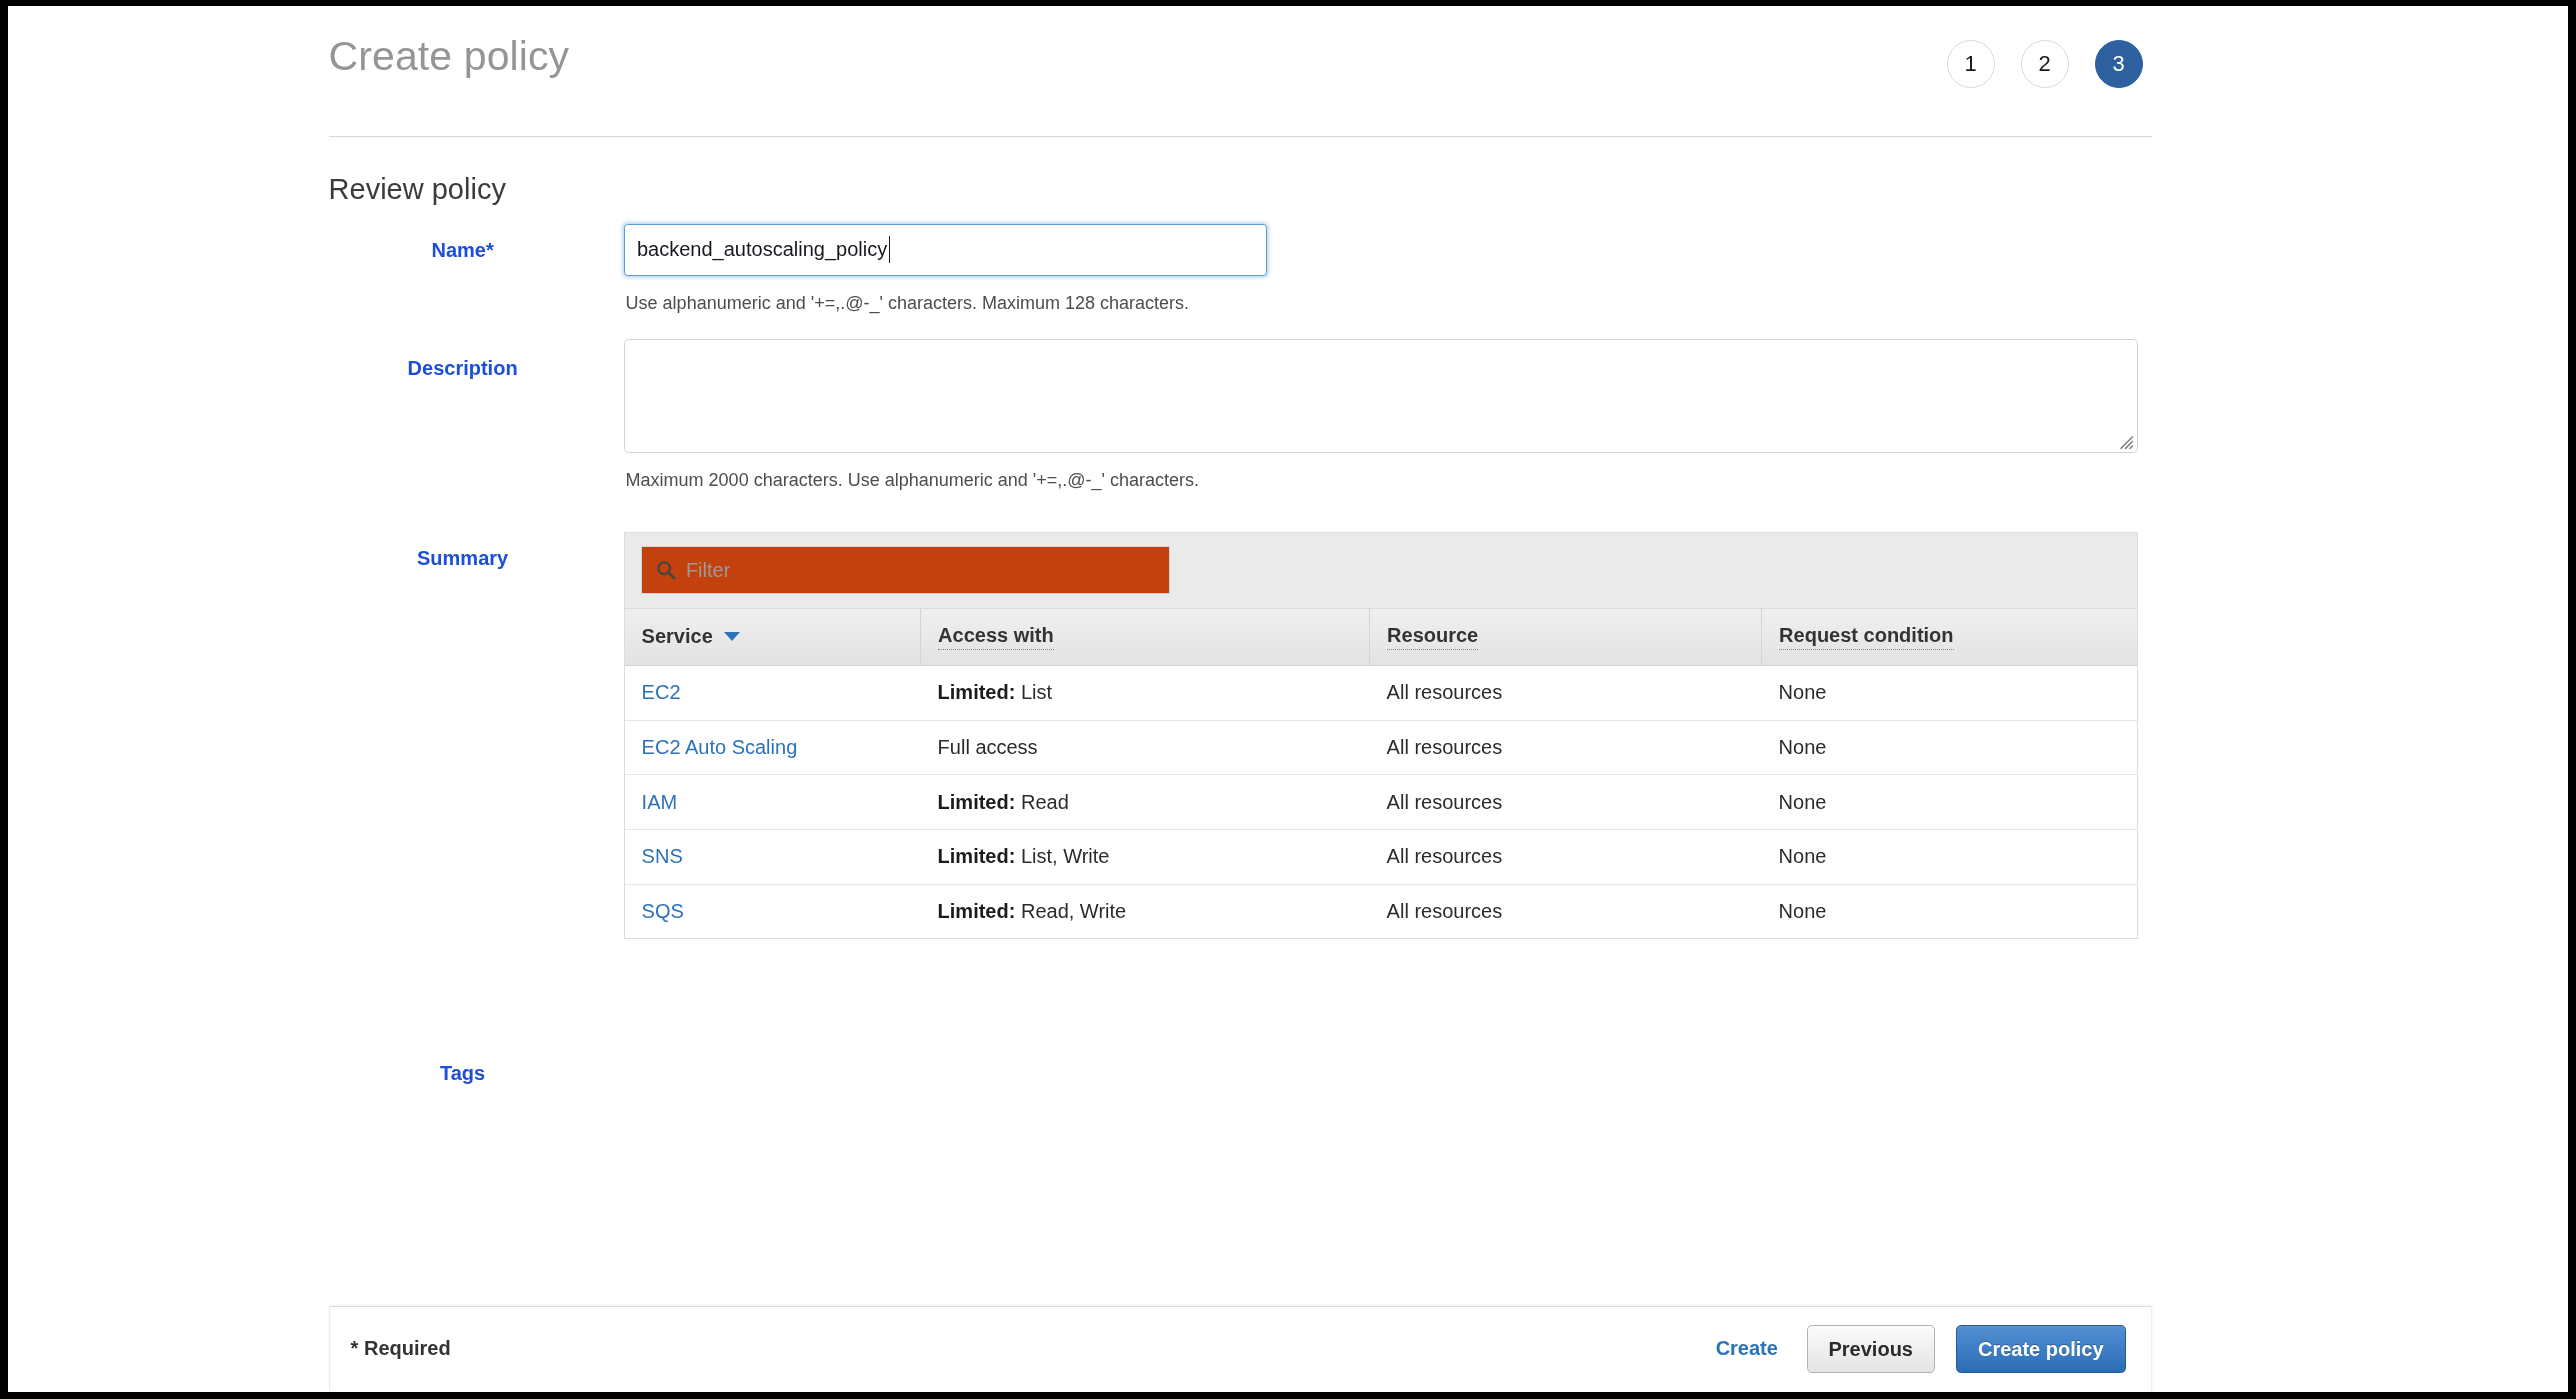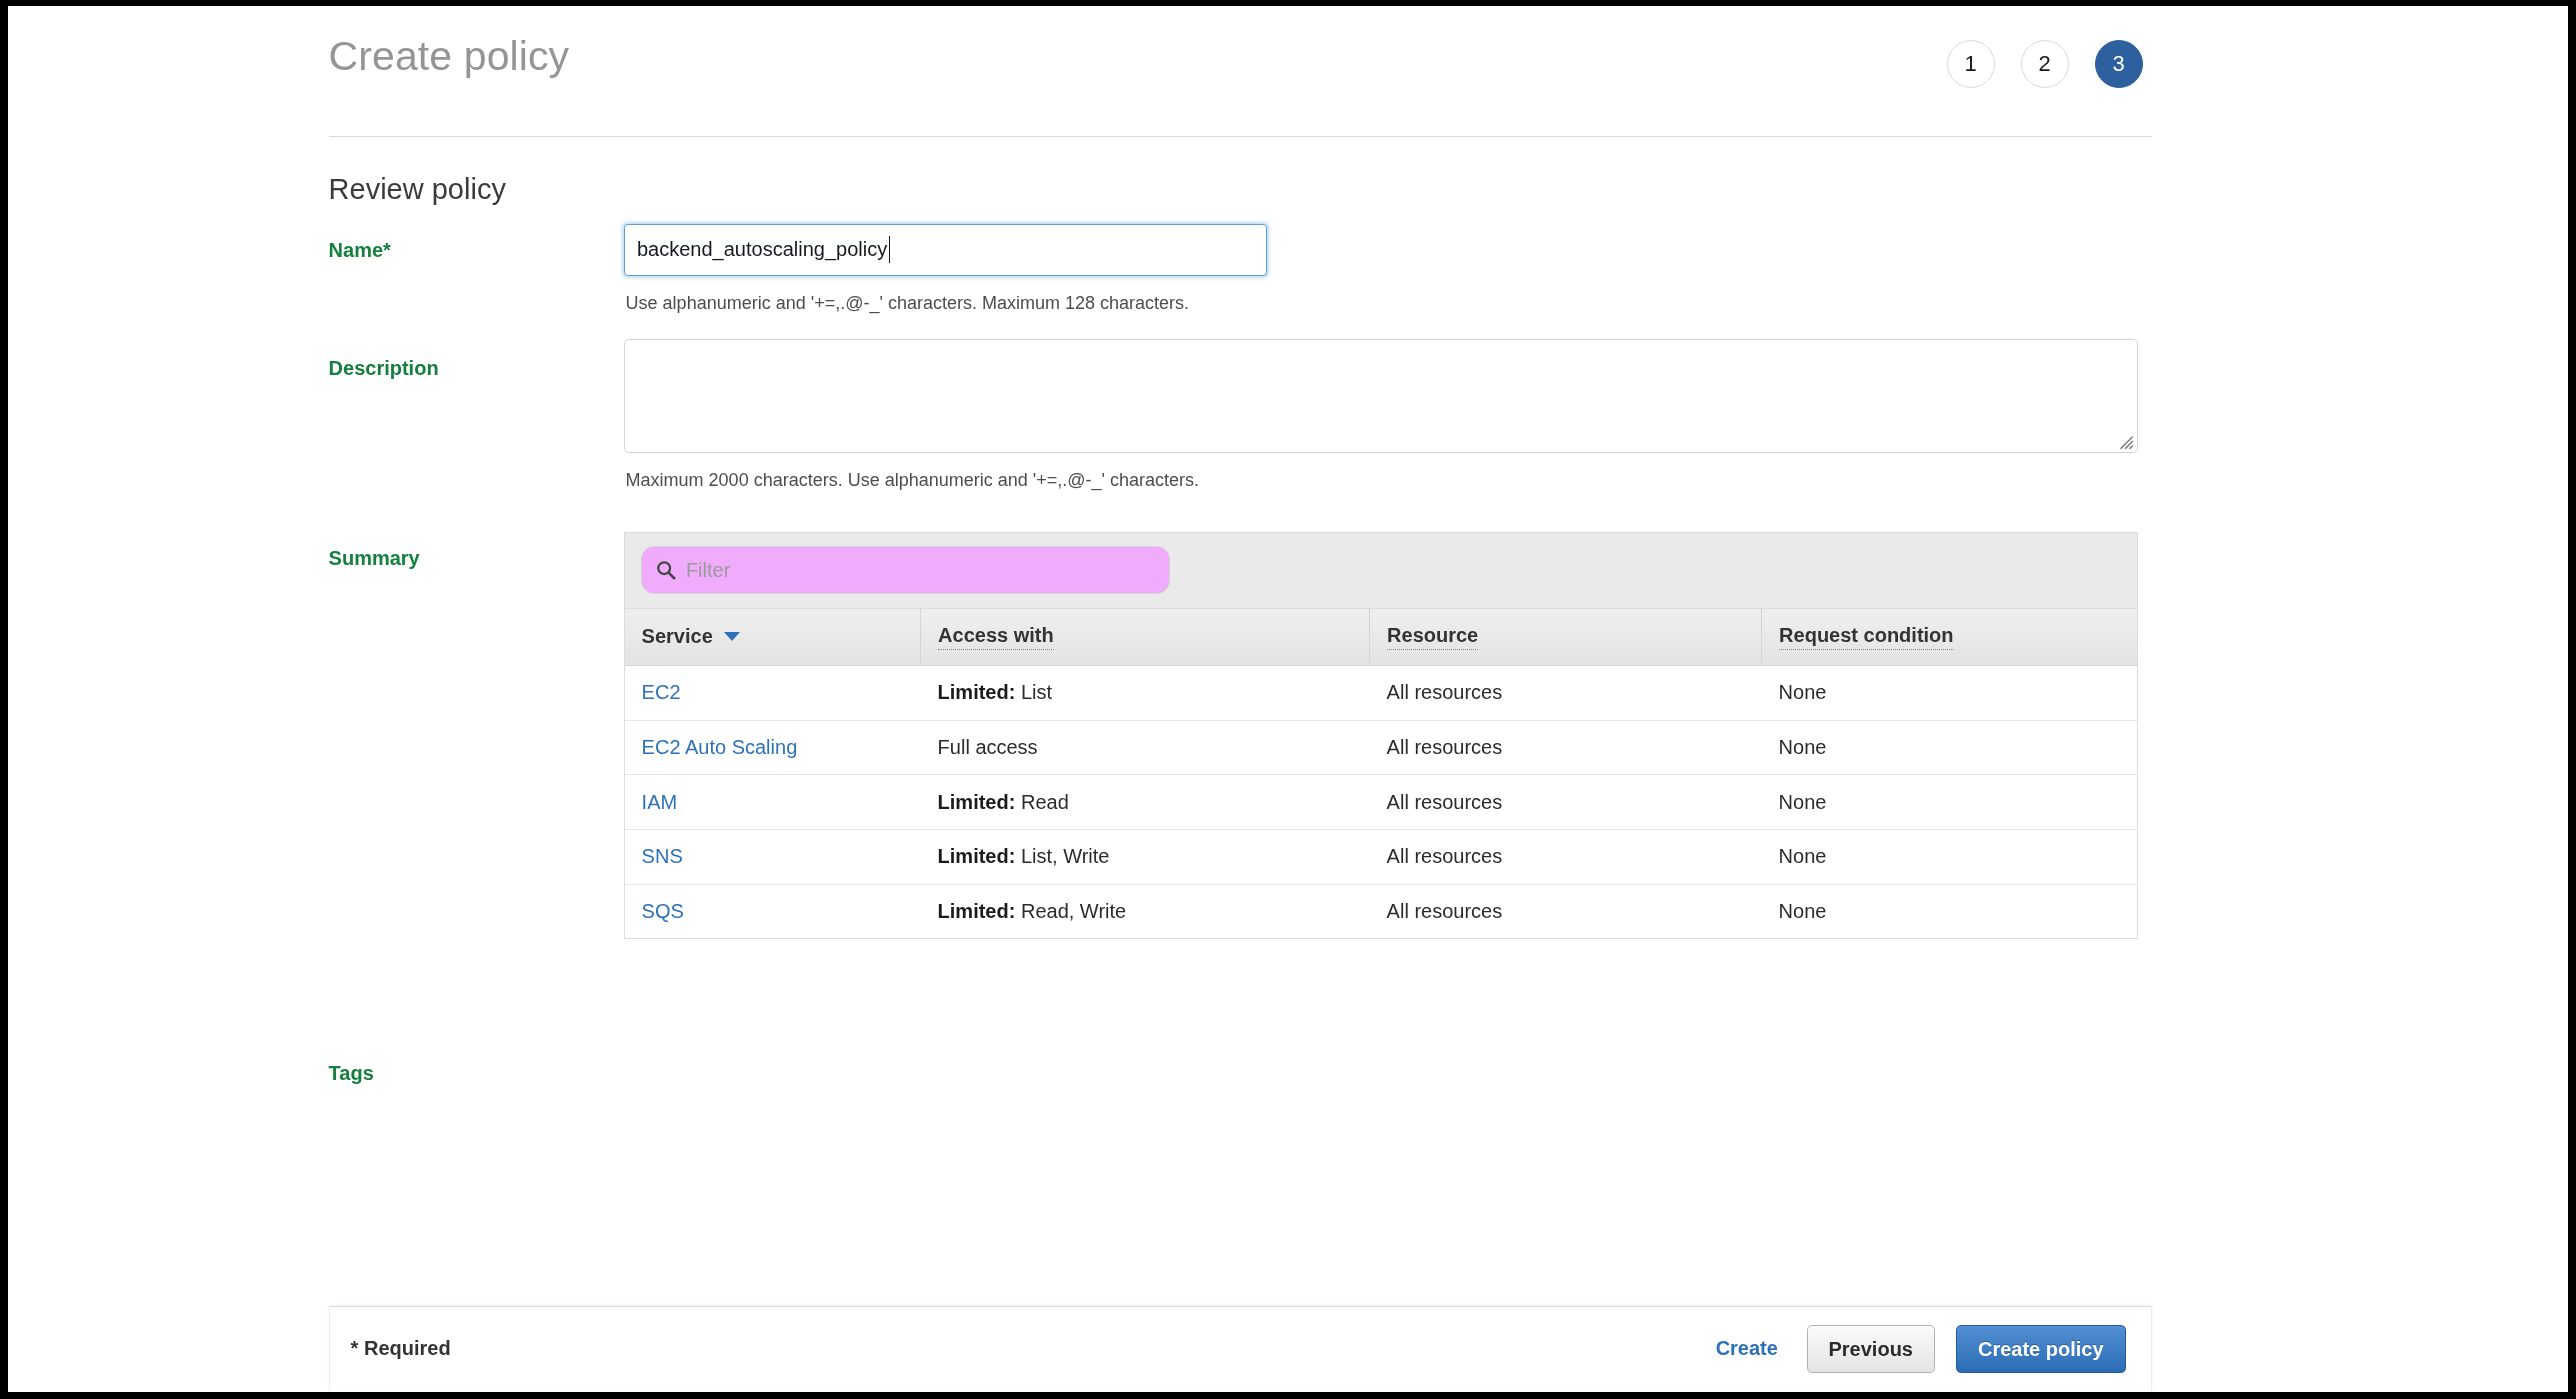--- a/index.html
+++ b/index.html
@@ -80,22 +80,22 @@
     font-size: 29px;
     font-weight: 400;
     color: #3b3b3b;
   }
 
   
   .form-label {
     position: absolute;
     font-size: 20px;
     font-weight: bold;
-    color: #15803d;
-    text-align: left;
+    color: #1d4ed8;
+    text-align: center;
   }
   .helper-text {
     position: absolute;
     font-size: 18px;
     color: #4d4d4d;
   }
 
   
   .label-name  { left: 321px; top: 233px; width: 268px; }
   .name-input-wrap {
@@ -180,22 +180,22 @@
   }
   .filter-input-wrap {
     position: relative;
     width: 529px;
     height: 48px;
   }
   .filter-input {
     width: 100%;
     height: 100%;
     border: 1px solid #d5d5d5;
-    border-radius: 13px;
-    background: #f0abfc;
+    border-radius: 1px;
+    background: #c2410c;
     font-family: "Liberation Sans", sans-serif;
     font-size: 20px;
     color: #16191f;
     padding: 0 11.5px 0 44px;
     outline: none;
   }
   .filter-input::placeholder { color: #9a9a9a; opacity: 1; }
   .search-icon {
     position: absolute;
     left: 14.3px;

